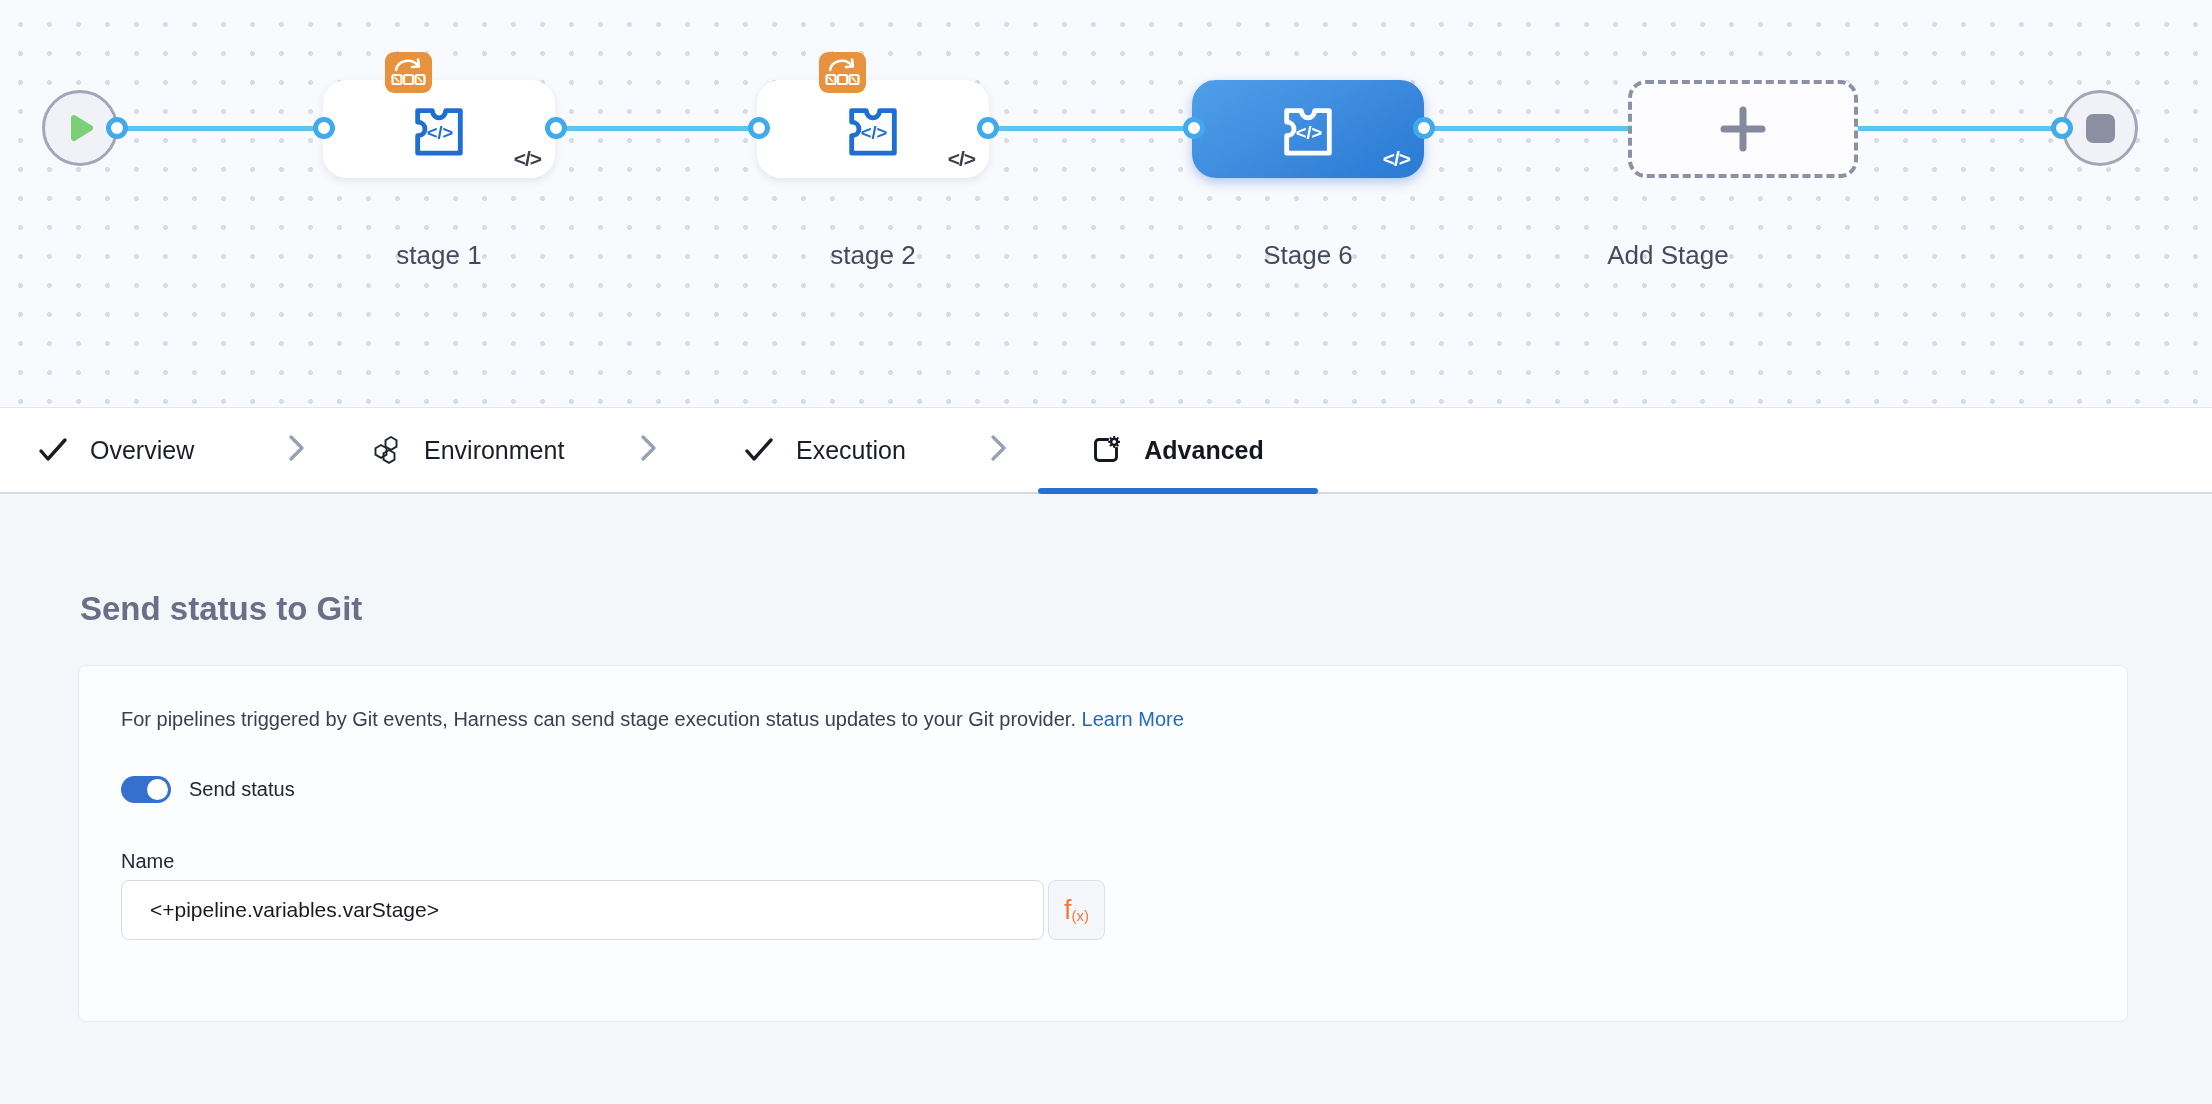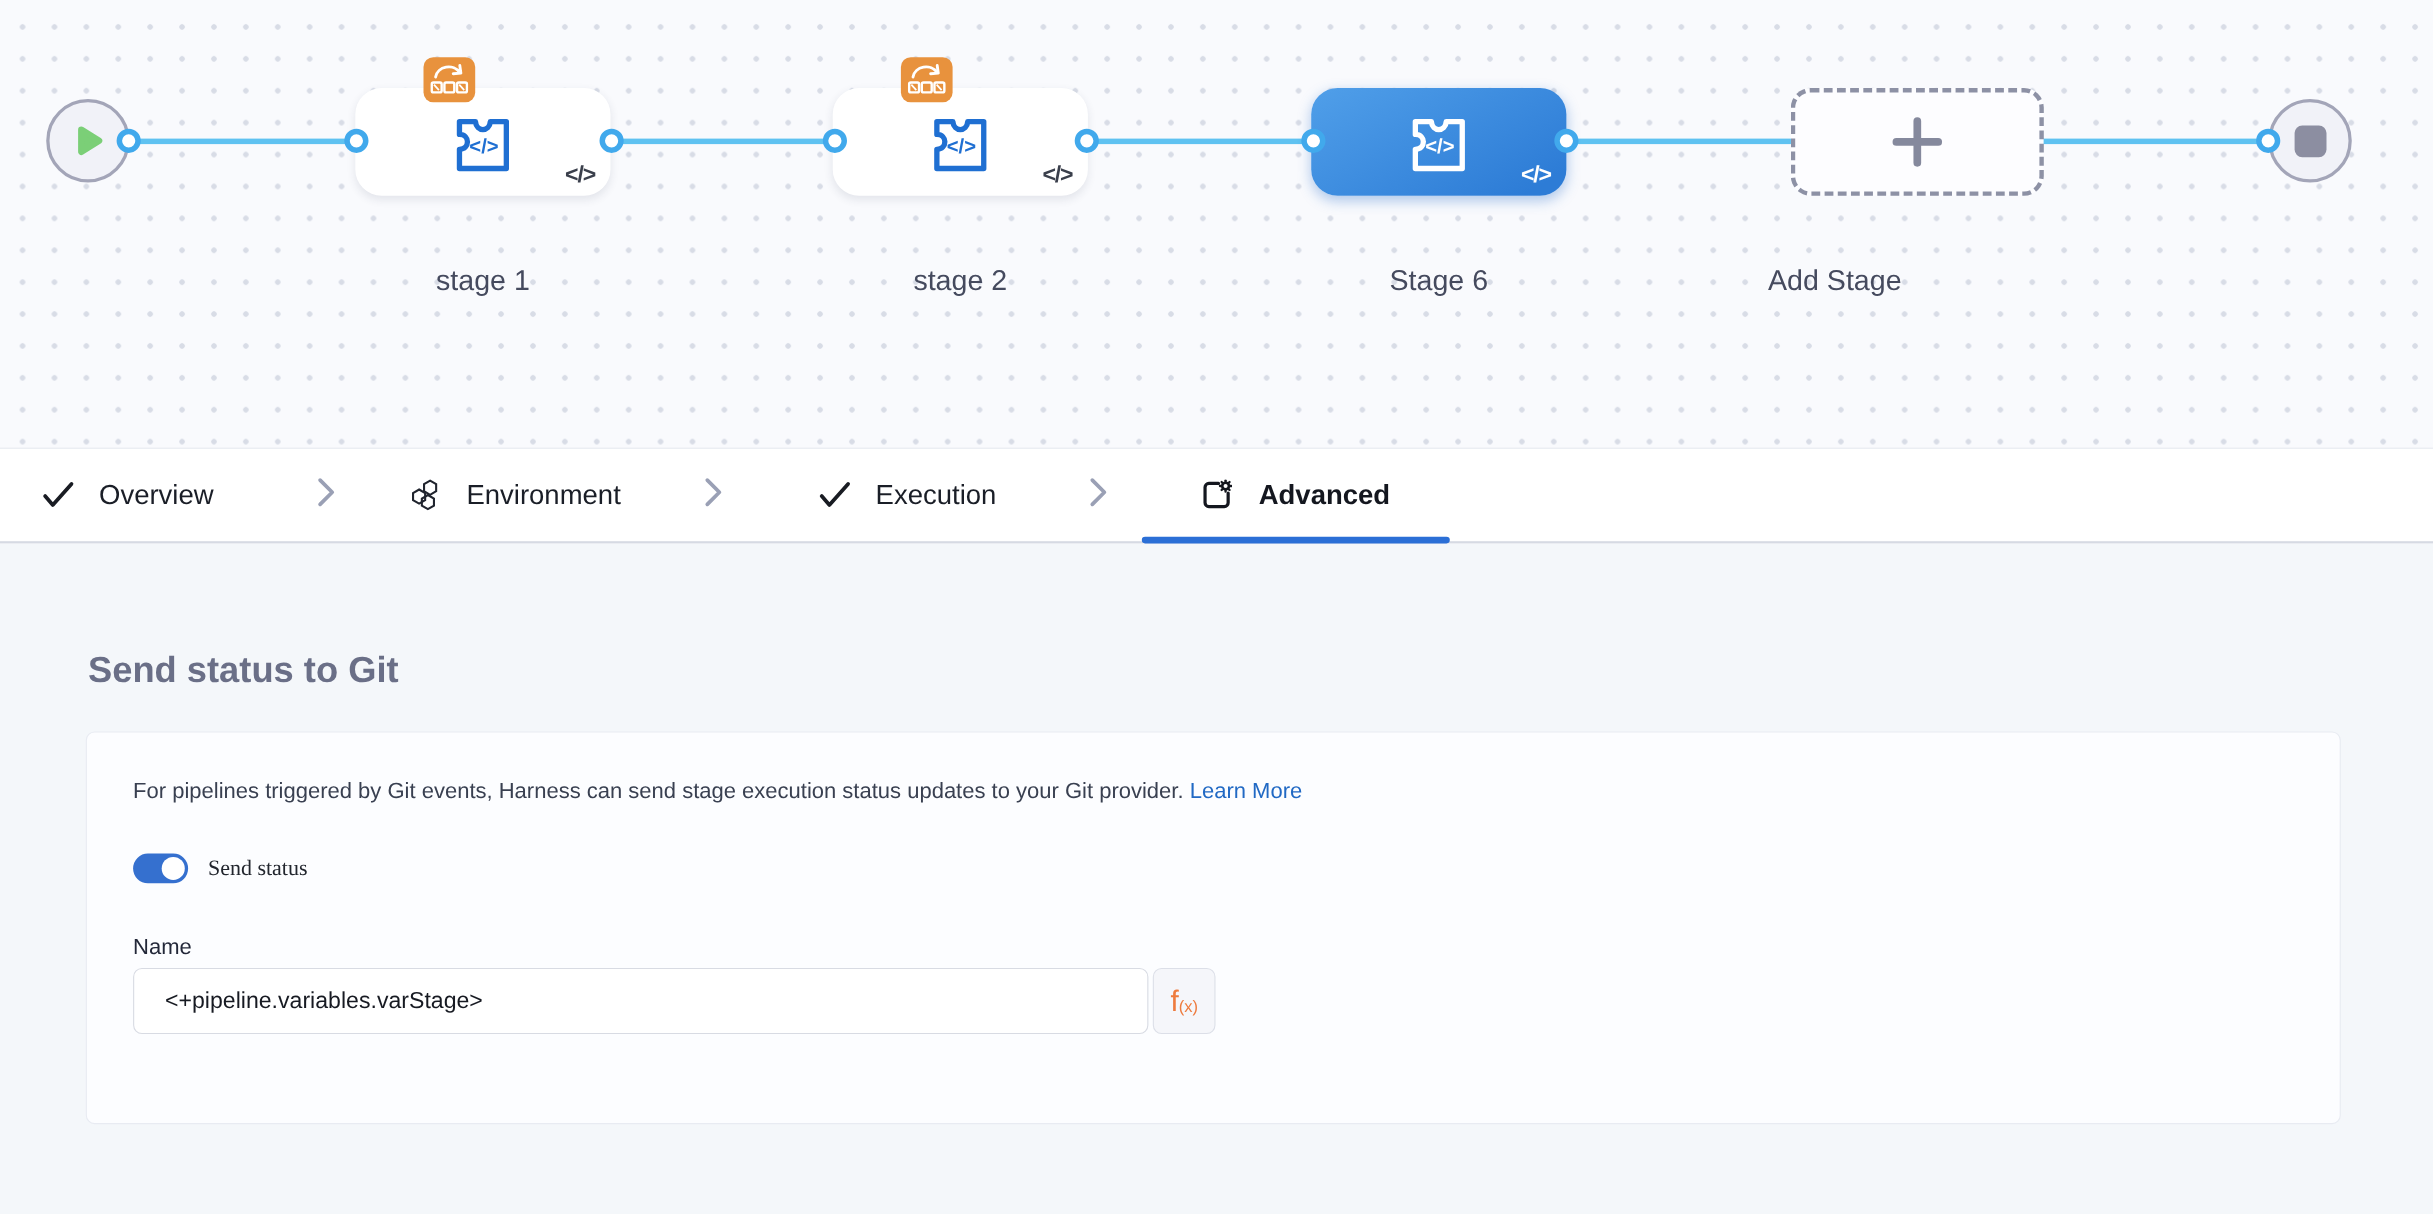--- a/index.html
+++ b/index.html
@@ -56,21 +56,21 @@
     background:#fcfdff; border:1px solid #e8ebf2; border-radius:8px; }
   .desc { position:absolute; left:42px; top:38px; font-size:20px; color:#394051;
     line-height:30px; }
   .learn-more { color:#2169c4; cursor:pointer; }
   .toggle-row { position:absolute; left:42px; top:110px; display:flex;
     align-items:center; gap:18px; }
   .toggle { position:relative; width:50px; height:27px; border-radius:14px;
     background:#3570cf; cursor:pointer; }
   .toggle .knob { position:absolute; right:3px; top:3px; width:21px; height:21px;
     border-radius:50%; background:#fff; }
-  .toggle-label { font-size:20px; color:#22262e;font-family:Liberation Serif, serif; }
+  .toggle-label { font-size:20px; color:#22262e; }
   .field-label { position:absolute; left:42px; top:184px; font-size:20px;
     font-weight:500; color:#232839; }
   .input-row { position:absolute; left:42px; top:214px; display:flex; gap:4px; }
   .text-input { width:923px; height:60px; border:1.5px solid #d8dbe3; border-radius:8px;
     background:#fff; font-family:"Liberation Sans",sans-serif; font-size:21px;
     color:#171a22; padding:0 28px; outline:none; }
   .fx-btn { width:57px; height:60px; border:1.5px solid #dcdfe8; border-radius:8px;
     background:#f5f6fa; color:#ee7b3e; display:flex; align-items:center;
     justify-content:center; cursor:pointer; }
   .fx-f { font-size:27px; line-height:1; }

